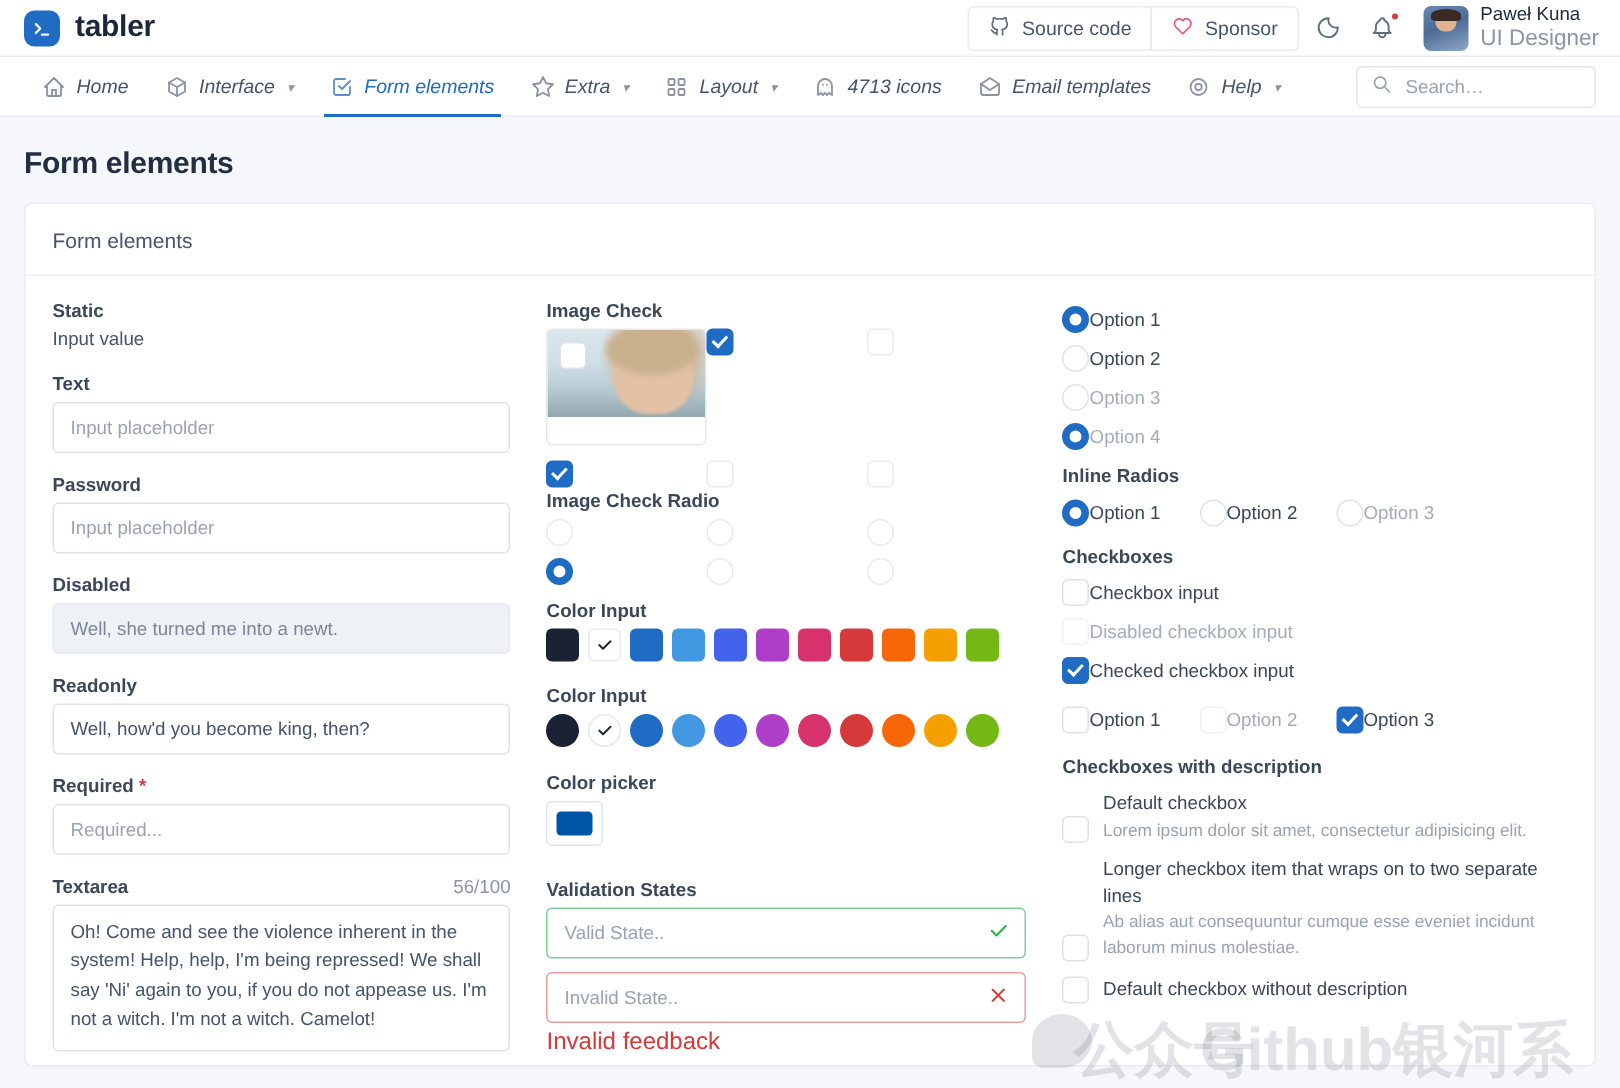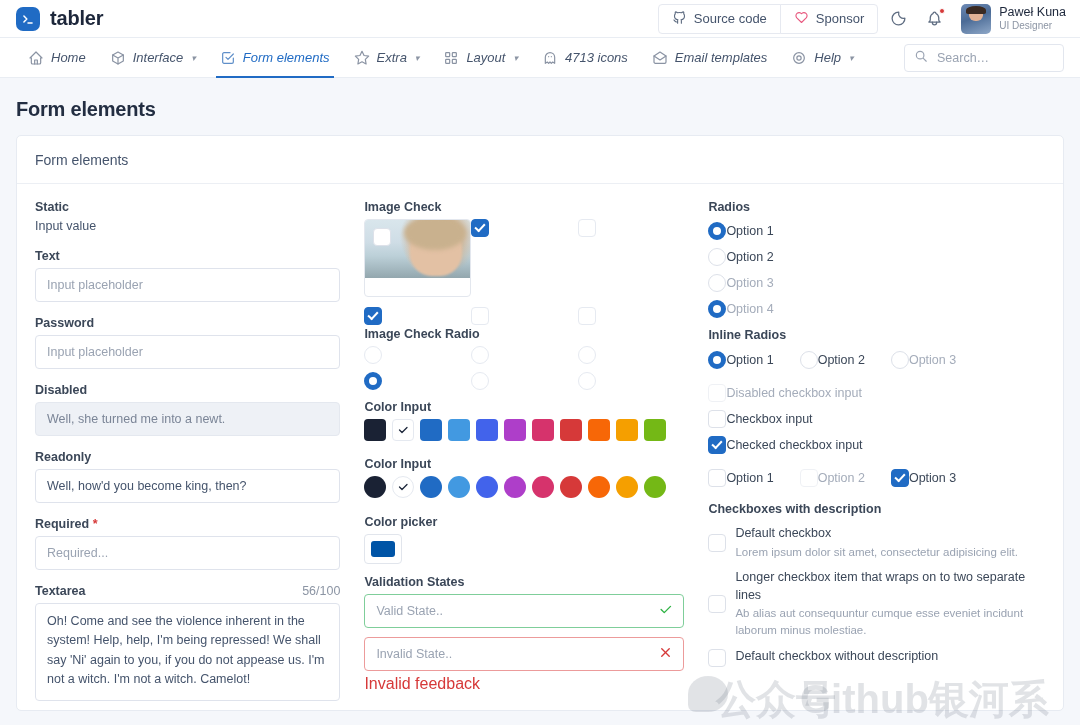--- a/index.html
+++ b/index.html
@@ -58,21 +58,21 @@
   .avatar::before {
     content:""; position:absolute; left:8px; top:4px; width:14px; height:13px;
     border-radius:50% 50% 45% 45%; background:#e2b295;
   }
   .avatar::after {
     content:""; position:absolute; left:5px; top:2px; width:20px; height:8px;
     border-radius:50% 50% 20% 20%; background:#3a2a22;
   }
   .user-meta { line-height:1.2; }
   .user-name { font-size:12.5px; color:#1d273b; font-weight:500; }
-  .user-role { font-size:10px; color:#8c95a4; }
+  .user-role { font-size:15px; color:#8c95a4; }
 
   
   .navbar {
     height:40px; background:#fff; border-bottom:1px solid #e9edf3;
     display:flex; align-items:center; padding:0 16px; position:relative;
   }
   .nav-items { display:flex; align-items:center; height:40px;font-style:italic; }
   .nav-item {
     display:flex; align-items:center; gap:7px; height:40px;
     padding:0 12px; font-size:13px; color:#45546c; cursor:pointer;
@@ -210,21 +210,21 @@
 
   
   .optrow { display:flex; align-items:center; gap:0; height:26px; }
   .optrow .txt { font-size:12.5px; color:#3b4758; }
   .optrow.muted .txt { color:#a4acba; }
   .inline-row { display:flex; align-items:center; gap:0; height:28px; }
   .inline-row .optrow { margin-right:26px; height:auto; }
   .sect { margin-bottom:6px; }
   .sect-lbl { font-size:12.5px; font-weight:600; color:#3b4758; margin-bottom:4px; }
   .desc { font-size:11.5px; color:#9aa3b2; line-height:1.45; margin:1px 0 0 27px; }
-  .cbdesc-row { display:flex; gap:9px; align-items:center; margin-top:9px; }
+  .cbdesc-row { display:flex; gap:9px; align-items:flex-end; margin-top:9px; }
   .cbdesc-row .cbsq { margin-top:1px; }
   .cbdesc-title { font-size:12.5px; color:#3b4758; line-height:1.4; }
   .cbdesc-body { flex:1; }
   .cbdesc-body .desc { margin-left:0; }
 
   
   .wm {
     position:absolute; pointer-events:none; user-select:none;
     color:rgba(120,128,140,0.22); font-size:40px; font-weight:600;
     white-space:nowrap;
@@ -540,21 +540,21 @@
             <div class="sw round" style="background: rgb(247, 103, 7);"></div>
             <div class="sw round" style="background: rgb(245, 159, 0);"></div>
             <div class="sw round" style="background: rgb(116, 184, 22);"></div>
           </div>
 
         <span class="lbl" style="margin-top:17px;display:block">Color picker</span>
         <div class="colorpicker">
             <i></i>
           </div>
 
-        <span class="lbl" style="margin-top:11px;display:block">Validation States</span>
+        <span class="lbl" style="margin-top:22px;display:block">Validation States</span>
 
         <div class="inp-wrap">
           <input class="inp valid" placeholder="Valid State.." style="">
           <span class="vicon">
             <svg width="15" height="15" viewBox="0 0 24 24" fill="none" stroke="#2fb344" stroke-width="2.2" stroke-linecap="round" stroke-linejoin="round">
                 <path d="M5 12l5 5L20 7"></path>
               </svg>
           </span>
         </div>
 
@@ -566,21 +566,20 @@
                 <line x1="18" y1="6" x2="6" y2="18"></line>
               </svg>
           </span>
         </div>
         <div class="feedback">Invalid feedback</div>
       </div>
 
       <div class="col col-c">
 
         <div class="sect">
-          <div class="sect-lbl">Radios</div>
           <div id="radios-list">
               <div class="optrow">
                 <div class="rdcir checked"></div>
                 <span class="txt">Option 1</span>
               </div>
               <div class="optrow">
                 <div class="rdcir"></div>
                 <span class="txt">Option 2</span>
               </div>
               <div class="optrow muted">
@@ -606,28 +605,29 @@
                 <span class="txt">Option 2</span>
               </div>
               <div class="optrow muted">
                 <div class="rdcir faded"></div>
                 <span class="txt">Option 3</span>
               </div>
             </div>
         </div>
 
         <div class="sect">
+          <div class="sect-lbl" style="margin-top:8px">Checkboxes</div>
           <div id="checkboxes-list">
+              <div class="optrow">
+                <div class="cbsq"></div>
+                <span class="txt">Checkbox input</span>
+              </div>
               <div class="optrow muted">
                 <div class="cbsq faded"></div>
                 <span class="txt">Disabled checkbox input</span>
-              </div>
-              <div class="optrow">
-                <div class="cbsq"></div>
-                <span class="txt">Checkbox input</span>
               </div>
               <div class="optrow">
                 <div class="cbsq checked"></div>
                 <span class="txt">Checked checkbox input</span>
               </div>
             </div>
         </div>
 
         <div class="sect">
           <div class="inline-row" id="inline-checkboxes-list">

